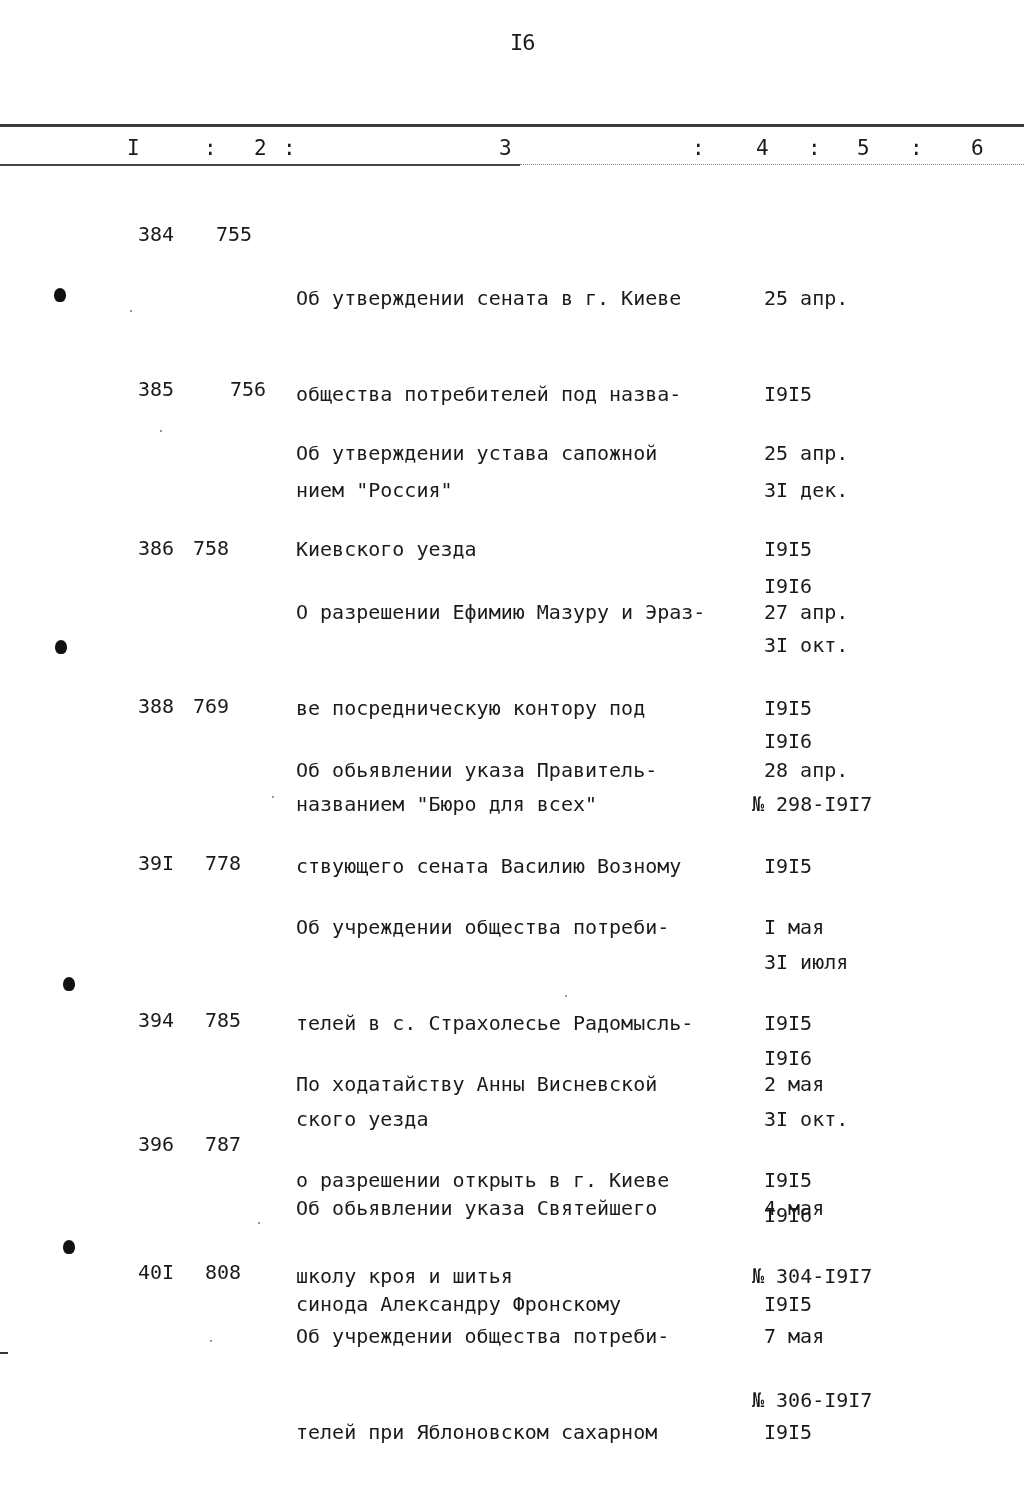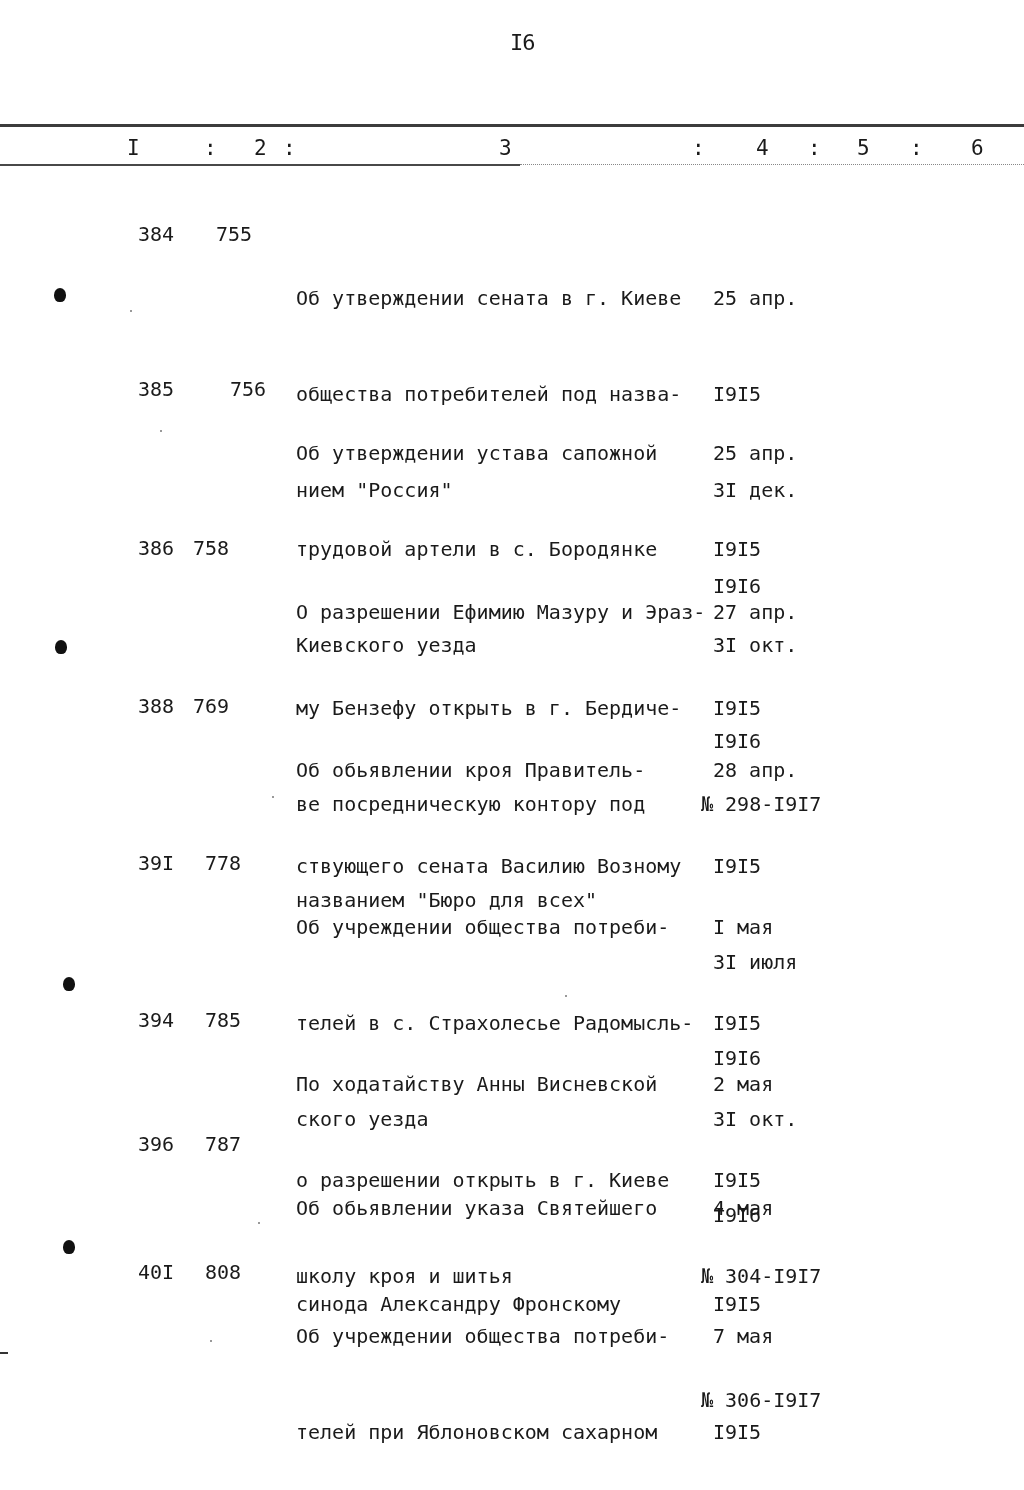--- a/index.html
+++ b/index.html
@@ -12,21 +12,21 @@
     .rule-top { top: 124px; height: 3px; opacity: 0.85; }
     .rule-bottom { top: 164px; height: 2px; width: 520px; opacity: 0.8; }
     .rule-bottom-faint { top: 164px; left: 520px; width: 504px; height: 1px; border-top: 1px dotted #888; background: transparent; }
     .col-header { position: absolute; top: 136px; font-size: 21px; }
     .row { position: absolute; left: 0; width: 1024px; font-size: 20px; line-height: 32px; }
     .cell { position: absolute; top: 0; white-space: pre; }
     .c1 { left: 138px; }
     .c2 { left: 216px; }
     .c2.narrow { left: 193px; }
     .c3 { left: 296px; }
-    .c4 { left: 713px; }
+    .c4 { left: 764px; }
     .line { display: block; }
     .hole { position: absolute; width: 12px; height: 14px; background: #111; border-radius: 50% 50% 45% 45%; }
     .speck { position: absolute; width: 2px; height: 2px; background: #777; border-radius: 50%; }
   </style>
 </head>
 <body>
 
 <div>
   <div class="page-number">I6</div>
 
@@ -63,52 +63,50 @@
       <span class="line">3I дек.</span>
       <span class="line">I9I6</span>
     </div>
   </div>
 
   <div class="row" style="top:373px">
     <span class="cell c1">385</span>
     <span class="cell c2" style="left:230px">756</span>
     <div class="cell c3">
       <span class="line">Об утверждении устава сапожной</span>
-      <span class="line">трудовой артели в с. Бородянке</span>
       <span class="line">Киевского уезда</span>
     </div>
     <div class="cell c4">
       <span class="line">25 апр.</span>
       <span class="line">I9I5</span>
       <span class="line">3I окт.</span>
       <span class="line">I9I6</span>
     </div>
   </div>
 
   <div class="row" style="top:532px">
     <span class="cell c1">386</span>
     <span class="cell c2 narrow">758</span>
     <div class="cell c3">
       <span class="line">О разрешении Ефимию Мазуру и Эраз-</span>
-      <span class="line">му Бензефу открыть в г. Бердиче-</span>
       <span class="line">ве посредническую контору под</span>
       <span class="line">названием "Бюро для всех"</span>
     </div>
     <div class="cell c4">
       <span class="line" style="margin-left:0">27 апр.</span>
       <span class="line">I9I5</span>
       <span class="line" style="margin-left:-12px">№ 298-I9I7</span>
     </div>
   </div>
 
   <div class="row" style="top:690px">
     <span class="cell c1">388</span>
     <span class="cell c2 narrow">769</span>
     <div class="cell c3">
-      <span class="line">Об обьявлении кроя Правитель-</span>
+      <span class="line">Об обьявлении указа Правитель-</span>
       <span class="line">ствующего сената Василию Возному</span>
     </div>
     <div class="cell c4">
       <span class="line">28 апр.</span>
       <span class="line">I9I5</span>
       <span class="line">3I июля</span>
       <span class="line">I9I6</span>
     </div>
   </div>
 

